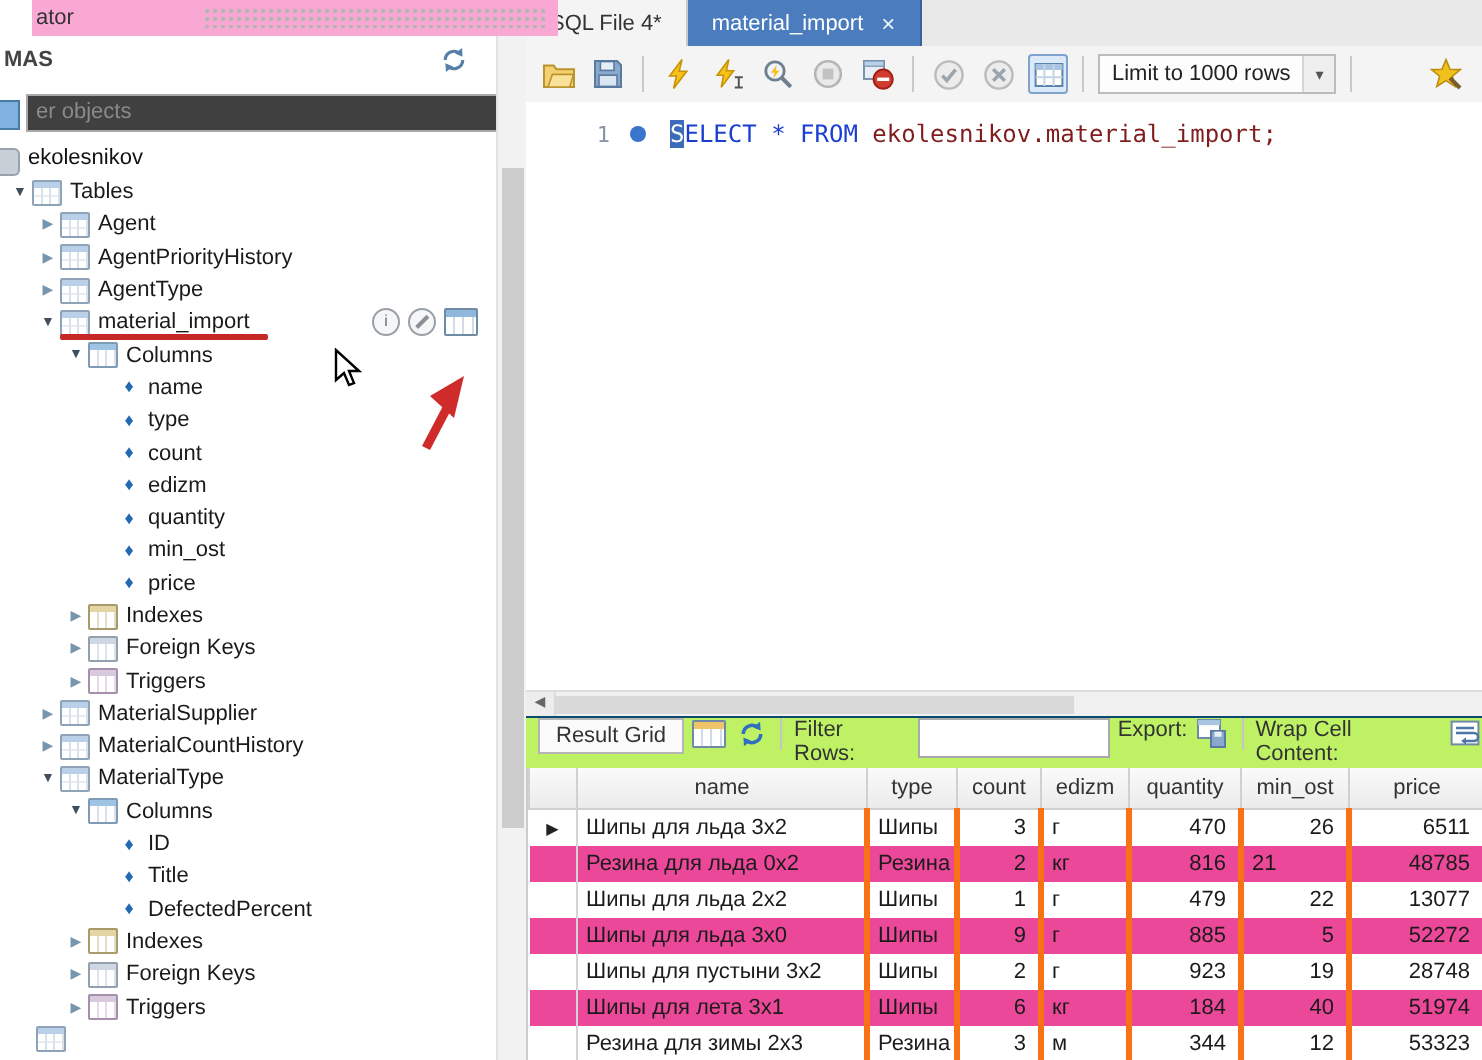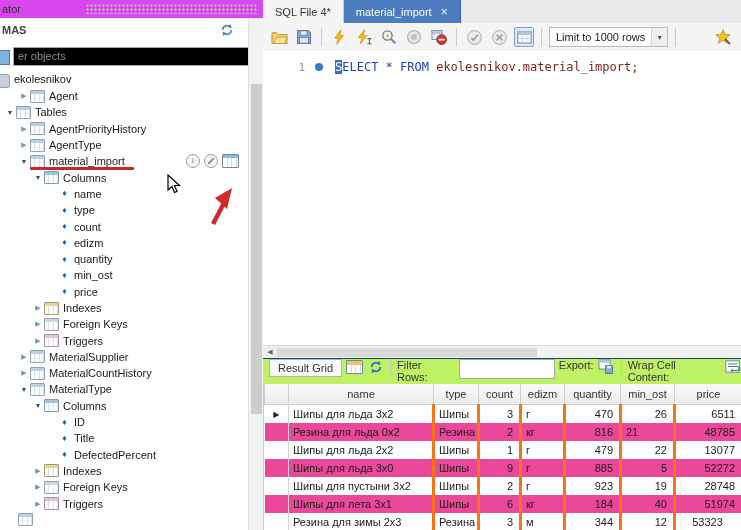--- a/index.html
+++ b/index.html
@@ -1,30 +1,30 @@
 <!DOCTYPE html>
 <html><head>
 <meta charset="utf-8">
 <style>
   html,body{margin:0;padding:0;}
   body{width:741px;height:530px;position:relative;overflow:hidden;background:#fff;
        font-family:"Liberation Sans","DejaVu Sans",sans-serif;font-size:11px;color:#1a1a1a;}
 
   
   .nav{position:absolute;left:0;top:0;width:248px;height:530px;background:#fff;}
-  .nav-titlebar{position:absolute;left:0;top:0;width:263px;height:18px;background:#d946ef;z-index:4;}
+  .nav-titlebar{position:absolute;left:16px;top:0;width:263px;height:18px;background:#f9a8d4;z-index:4;}
   .nav-title{position:absolute;left:2px;top:3px;color:#333;}
   .grip{position:absolute;left:86px;right:6px;top:4px;height:10px;
         background-image:radial-gradient(circle at 1.5px 1.5px,#b5b5b5 1px,transparent 1.3px);
         background-size:4px 4px;}
   .schemas-row{position:absolute;left:0;top:22px;width:246px;height:18px;}
   .schemas-label{position:absolute;left:2px;top:2px;font-weight:bold;color:#444;}
   .refresh-sch{position:absolute;right:12px;top:1px;width:14px;height:14px;}
   .filter-frag{position:absolute;left:0;top:50px;width:9px;height:13px;background:#7fb2e0;border:1px solid #4a7aa8;border-left:none;}
-  .filter-box{position:absolute;left:13px;top:47px;width:230px;height:17px;background:#000000;border:1px solid #a9a9a9;
+  .filter-box{position:absolute;left:13px;top:47px;width:230px;height:17px;background:#404040;border:1px solid #a9a9a9;
               color:#8a8a8a;line-height:17px;padding-left:4px;}
   .schema-frag{position:absolute;left:0;top:74px;width:9px;height:12px;background:#c8cfd6;border:1px solid #98a2ac;border-left:none;border-radius:0 3px 3px 0;}
   .schema-name{position:absolute;left:14px;top:73px;color:#111;}
 
   .tree{position:absolute;left:0;top:88px;width:248px;height:442px;overflow:hidden;}
   .tree-row{height:16.3px;display:flex;align-items:center;position:relative;white-space:nowrap;}
   .tw{width:12px;flex:none;text-align:center;}
   .tw-col{font-size:7px;color:#7695ae;}
   .tw-exp{font-size:7px;color:#3f4f5e;}
   .ico{width:13px;height:11px;flex:none;margin-right:4px;border:1px solid #8fa3b8;border-radius:1px;background-color:#fff;
@@ -129,29 +129,29 @@
     </span>
   </div>
 
   <span class="filter-frag"></span>
   <div class="filter-box">er objects</div>
 
   <span class="schema-frag"></span>
   <div class="schema-name">ekolesnikov</div>
 
   <div class="tree">
-      <div class="tree-row" style="padding-left: 18px;">
-        <span class="tw tw-col">▶</span>
-        <span class="ico"></span>
-        <span class="tree-label">Agent</span>
-      </div>
       <div class="tree-row" style="padding-left: 4px;">
         <span class="tw tw-exp">▼</span>
         <span class="ico"></span>
         <span class="tree-label">Tables</span>
+      </div>
+      <div class="tree-row" style="padding-left: 18px;">
+        <span class="tw tw-col">▶</span>
+        <span class="ico"></span>
+        <span class="tree-label">Agent</span>
       </div>
       <div class="tree-row" style="padding-left: 18px;">
         <span class="tw tw-col">▶</span>
         <span class="ico"></span>
         <span class="tree-label">AgentPriorityHistory</span>
       </div>
       <div class="tree-row" style="padding-left: 18px;">
         <span class="tw tw-col">▶</span>
         <span class="ico"></span>
         <span class="tree-label">AgentType</span>
@@ -512,21 +512,21 @@
           <td style="text-align: right;">51974</td>
         </tr>
         <tr>
           <td class="sel"></td>
           <td style="text-align: left;">Резина для зимы 2x3</td>
           <td style="text-align: left;">Резина</td>
           <td style="text-align: right;">3</td>
           <td style="text-align: left;">м</td>
           <td style="text-align: right;">344</td>
           <td style="text-align: right;">12</td>
-          <td style="text-align: center;">53323</td>
+          <td style="text-align: right;">53323</td>
         </tr>
       </tbody>
     </table>
   </div>
 
 <div class="annot" style="left:204px;top:186px;">
   <svg width="34" height="40" viewBox="0 0 34 40">
     <line x1="9" y1="38" x2="20" y2="17" stroke="#cf2b2b" stroke-width="4.5"></line>
     <polygon points="28,2 11,12 23,23" fill="#cf2b2b"></polygon>
   </svg>

